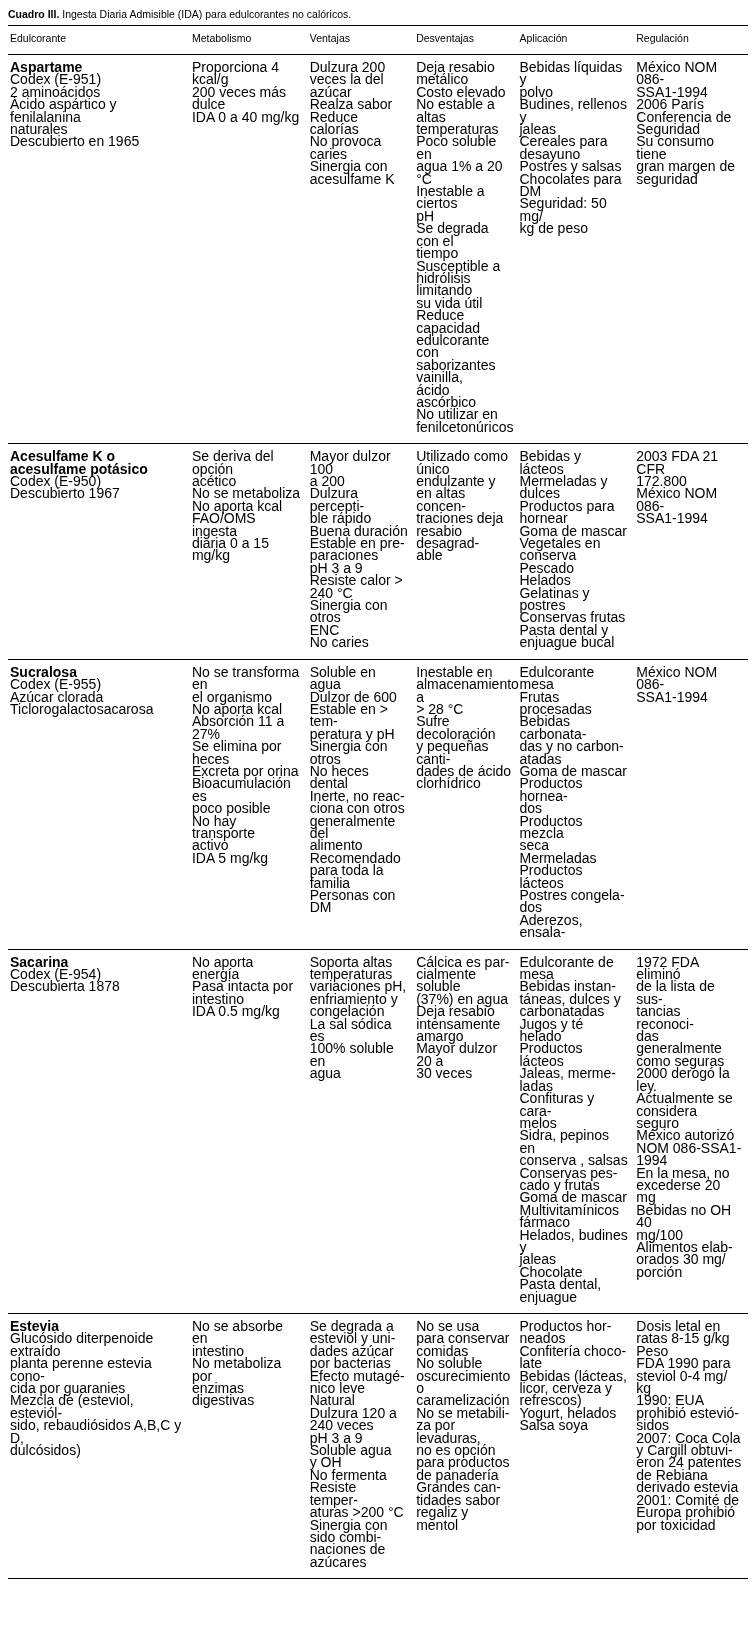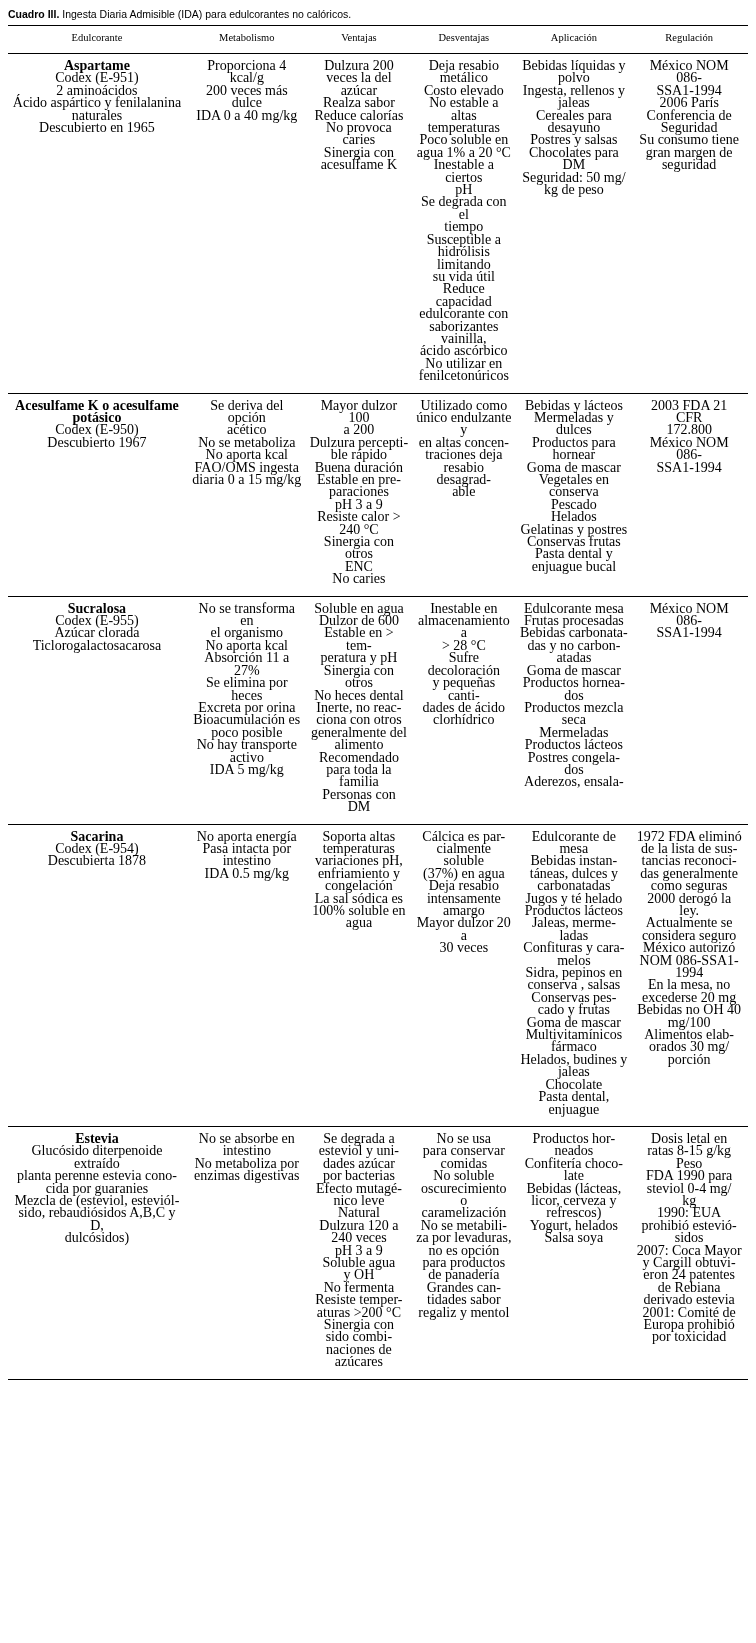--- a/index.html
+++ b/index.html
@@ -27,23 +27,22 @@
   .caption .caption-label {
     font-weight: bold;
   }
   table.tbl {
     width: 100%;
     border-collapse: collapse;
     table-layout: fixed;
   }
   table.tbl th, table.tbl td {
     vertical-align: top;
-    text-align: center;
+    text-align: left;
     padding: 6px 6px 10px 2px;
-    font-family: Liberation Serif, serif;
   }
   thead th {
     font-size: 10.5px;
     font-weight: normal;
     padding-top: 7px;
     padding-bottom: 7px;
     border-bottom: 1.2px solid #000;
   }
   thead tr.head-top th {
     border-top: 0;
@@ -158,21 +157,21 @@
               <span>vainilla,</span>
               <span>ácido ascórbico</span>
               <span>No utilizar en</span>
               <span>fenilcetonúricos</span>
             </div>
           </td>
         <td class="c5">
             <div class="cell-lines">
               <span>Bebidas líquidas y</span>
               <span>polvo</span>
-              <span>Ingesta, rellenos y</span>
+              <span>Budines, rellenos y</span>
               <span>jaleas</span>
               <span>Cereales para</span>
               <span>desayuno</span>
               <span>Postres y salsas</span>
               <span>Chocolates para</span>
               <span>DM</span>
               <span>Seguridad: 50 mg/</span>
               <span>kg de peso</span>
             </div>
           </td>
@@ -510,21 +509,21 @@
             <div class="cell-lines">
               <span>Dosis letal en</span>
               <span>ratas 8-15 g/kg</span>
               <span>Peso</span>
               <span>FDA 1990 para</span>
               <span>steviol 0-4 mg/</span>
               <span>kg</span>
               <span>1990: EUA</span>
               <span>prohibió estevió-</span>
               <span>sidos</span>
-              <span>2007: Coca Mayor</span>
+              <span>2007: Coca Cola</span>
               <span>y Cargill obtuvi-</span>
               <span>eron 24 patentes</span>
               <span>de Rebiana</span>
               <span>derivado estevia</span>
               <span>2001: Comité de</span>
               <span>Europa prohibió</span>
               <span>por toxicidad</span>
             </div>
           </td>
       </tr>

